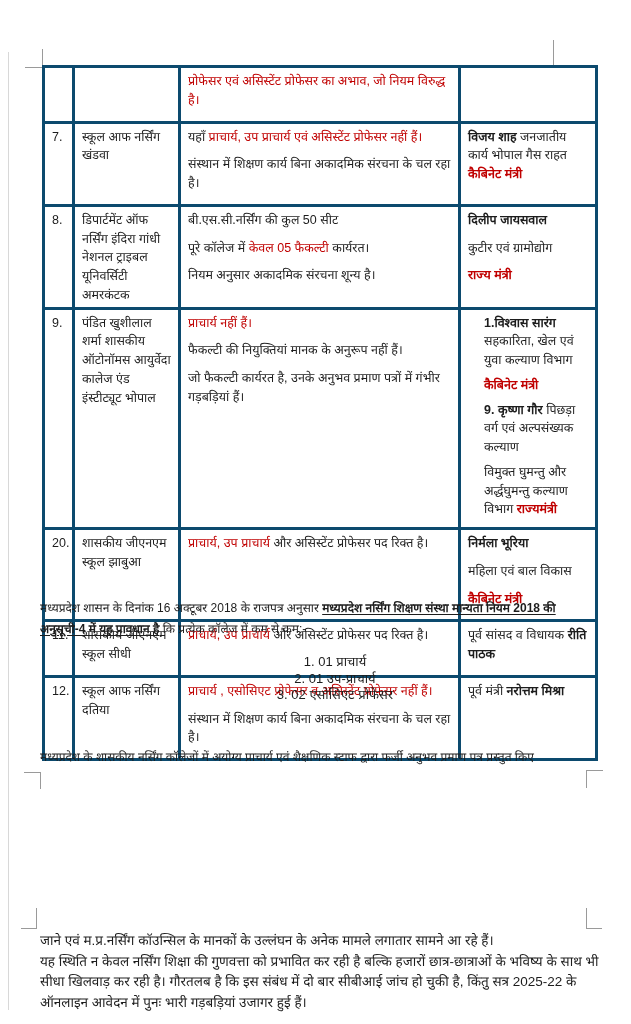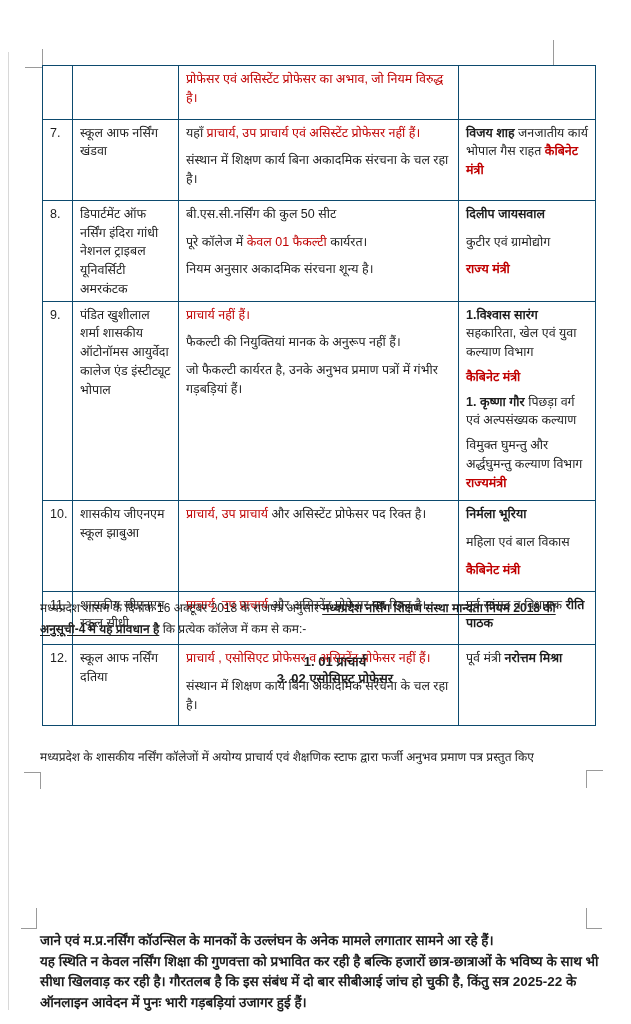--- a/index.html
+++ b/index.html
@@ -7,41 +7,41 @@
     width:631px;height:1024px;position:relative;overflow:hidden;
     background:#ffffff;color:#1d1d1d;
     font-family:"Liberation Sans","DejaVu Sans",sans-serif;
   }
   .edge-line{position:absolute;left:8px;top:52px;width:1px;height:958px;background:#d8d8d8;}
   table.doc{
     position:absolute;left:42px;top:65px;width:553px;
     border-collapse:collapse;table-layout:fixed;
   }
   table.doc td{
-    border:1px solid #0c4a6e;vertical-align:top;
+    border:3px solid #0c4a6e;vertical-align:top;
     padding:4px 7px 2px 7px;font-size:12.5px;line-height:1.5;
   }
   td.sno{padding-left:5px;font-size:13px;}
   td p{margin:0 0 9px 0;}
-  td.tight p{margin:0 0 6px 0;}
+  td.tight p{margin:0 0 6px 16px;}
   .red{color:#c00000;}
   .b{font-weight:bold;}
   .rb{color:#c00000;font-weight:bold;}
   td.ctr{text-align:left;}
   .para{
     position:absolute;left:40px;width:556px;
     font-size:12px;line-height:21px;
   }
   .bu{font-weight:bold;text-decoration:underline;text-underline-offset:2px;}
   .reqlist{
     position:absolute;left:55px;top:654px;width:560px;
-    text-align:center;font-size:13px;font-weight:bold;line-height:16.5px;
+    text-align:center;font-size:13px;font-weight:normal;line-height:16.5px;
   }
   .reqlist p{margin:0;}
-  .p2block{position:absolute;left:40px;top:931px;width:560px;font-size:13.5px;line-height:20.5px;font-weight:bold;}
+  .p2block{position:absolute;left:40px;top:931px;width:560px;font-size:13.5px;line-height:20.5px;}
   .p2block p{margin:0;}
   .mark{position:absolute;}
   .mark-tl1{left:25px;top:49px;width:17px;height:18px;border-right:1px solid #9a9a9a;border-bottom:1px solid #9a9a9a;}
   .mark-tr1{left:553px;top:40px;width:14px;height:25px;border-left:1px solid #9a9a9a;}
   .mark-bl1{left:24px;top:772px;width:16px;height:16px;border-top:1px solid #9a9a9a;border-right:1px solid #9a9a9a;}
   .mark-br1{left:586px;top:770px;width:16px;height:17px;border-top:1px solid #9a9a9a;border-left:1px solid #9a9a9a;}
   .mark-tl2{left:21px;top:908px;width:15px;height:20px;border-right:1px solid #9a9a9a;border-bottom:1px solid #9a9a9a;}
   .mark-tr2{left:586px;top:908px;width:15px;height:20px;border-left:1px solid #9a9a9a;border-bottom:1px solid #9a9a9a;}
 </style>
 </head>
@@ -85,48 +85,48 @@
     <td>
       <p><span class="b">विजय शाह</span><span>  जनजातीय कार्य भोपाल गैस राहत </span><span class="rb">कैबिनेट मंत्री</span></p>
     </td>
   </tr>
 
   <tr style="height:90px">
     <td class="sno"><span>8.</span></td>
     <td><span>डिपार्टमेंट ऑफ नर्सिंग इंदिरा गांधी नेशनल ट्राइबल यूनिवर्सिटी अमरकंटक</span></td>
     <td>
       <p><span>बी.एस.सी.नर्सिंग की कुल 50 सीट</span></p>
-      <p><span>पूरे कॉलेज में </span><span class="red">केवल 01 फैकल्टी</span><span> कार्यरत।</span></p>
+      <p><span>पूरे कॉलेज में </span><span class="red">केवल 05 फैकल्टी</span><span> कार्यरत।</span></p>
       <p><span>नियम अनुसार अकादमिक संरचना शून्य है।</span></p>
     </td>
     <td>
       <p><span class="b">दिलीप जायसवाल</span></p>
       <p><span>कुटीर एवं ग्रामोद्योग</span></p>
       <p><span class="rb">राज्य मंत्री</span></p>
     </td>
   </tr>
 
   <tr style="height:150px">
     <td class="sno"><span>9.</span></td>
     <td><span>पंडित खुशीलाल शर्मा शासकीय ऑटोनॉमस आयुर्वेदा कालेज एंड इंस्टीट्यूट भोपाल</span></td>
     <td>
       <p><span class="red">प्राचार्य नहीं हैं।</span></p>
       <p><span>फैकल्टी की नियुक्तियां मानक के अनुरूप नहीं हैं।</span></p>
       <p><span>जो फैकल्टी कार्यरत है, उनके अनुभव प्रमाण पत्रों में गंभीर गड़बड़ियां हैं।</span></p>
     </td>
     <td class="tight">
       <p><span class="b">1.विश्वास सारंग</span><span> सहकारिता, खेल एवं युवा कल्याण विभाग</span></p>
       <p><span class="rb">कैबिनेट मंत्री</span></p>
-      <p><span class="b">1. कृष्णा गौर</span><span> पिछड़ा वर्ग एवं अल्पसंख्यक कल्याण</span></p>
+      <p><span class="b">9. कृष्णा गौर</span><span> पिछड़ा वर्ग एवं अल्पसंख्यक कल्याण</span></p>
       <p><span>विमुक्त घुमन्तु और अर्द्धघुमन्तु कल्याण विभाग </span><span class="rb">राज्यमंत्री</span></p>
     </td>
   </tr>
 
   <tr style="height:78px">
-    <td class="sno"><span>10.</span></td>
+    <td class="sno"><span>20.</span></td>
     <td><span>शासकीय जीएनएम स्कूल झाबुआ</span></td>
     <td>
       <p><span class="red">प्राचार्य, उप प्राचार्य</span><span> और असिस्टेंट प्रोफेसर पद रिक्त है।</span></p>
     </td>
     <td class="ctr">
       <p><span class="b">निर्मला भूरिया</span></p>
       <p><span>महिला एवं बाल विकास</span></p>
       <p><span class="rb">कैबिनेट मंत्री</span></p>
     </td>
   </tr>
@@ -155,20 +155,21 @@
   </tr>
 </tbody>
   </table>
 
 <div class="para" style="top:598px">
   <span>मध्यप्रदेश शासन के दिनांक 16 अक्टूबर 2018 के राजपत्र अनुसार </span><span class="bu">मध्यप्रदेश नर्सिंग शिक्षण संस्था मान्यता नियम 2018 की अनुसूची-4 में यह प्रावधान है</span><span> कि प्रत्येक कॉलेज में कम से कम:-</span>
 </div>
 
 <div class="reqlist">
   <p>1. 01 प्राचार्य</p>
+  <p>2. 01 उप-प्राचार्य</p>
   <p>3. 02 एसोसिएट प्रोफेसर</p>
 </div>
 
 <div class="para" style="top:747px">मध्यप्रदेश के शासकीय नर्सिंग कॉलेजों में अयोग्य प्राचार्य एवं शैक्षणिक स्टाफ द्वारा फर्जी अनुभव प्रमाण पत्र प्रस्तुत किए</div>
 
 <div class="p2block">
   <p>जाने एवं म.प्र.नर्सिंग कॉउन्सिल के मानकों के उल्लंघन के अनेक मामले लगातार सामने आ रहे हैं।</p>
   <p>यह स्थिति न केवल नर्सिंग शिक्षा की गुणवत्ता को प्रभावित कर रही है बल्कि हजारों छात्र-छात्राओं के भविष्य के साथ भी सीधा खिलवाड़ कर रही है। गौरतलब है कि इस संबंध में दो बार सीबीआई जांच हो चुकी है, किंतु सत्र 2025-22 के ऑनलाइन आवेदन में पुनः भारी गड़बड़ियां उजागर हुई हैं।</p>
 </div>
 

